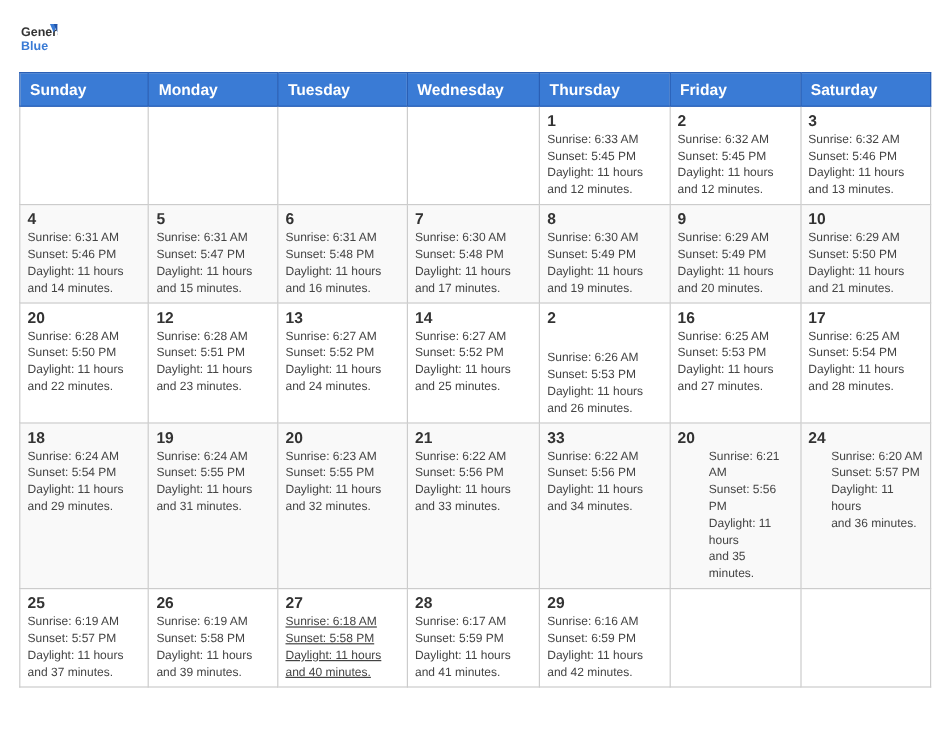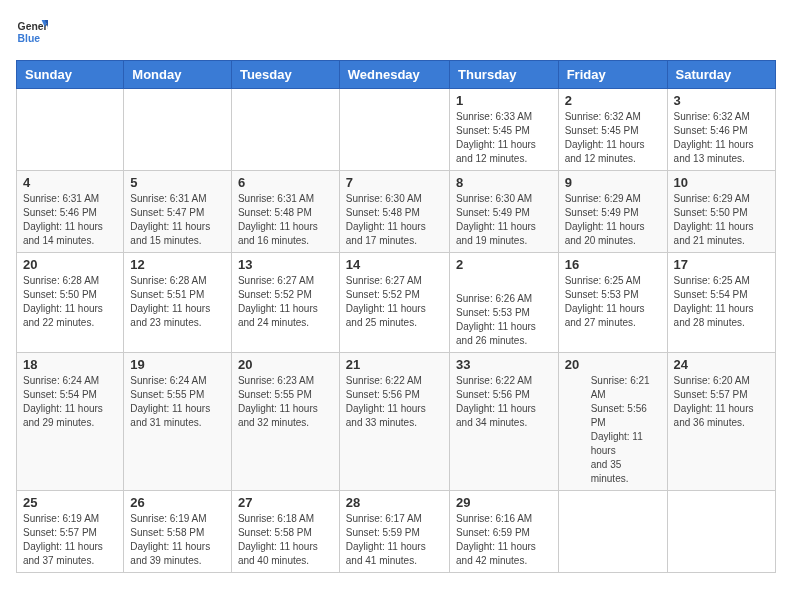--- a/index.html
+++ b/index.html
@@ -277,21 +277,21 @@
         </td>
         <td>
           <span class="day-number">20</span>
           <div class="day-info" style="white-space: pre-line; margin-left: 26px;">Sunrise: 6:21 AM
 Sunset: 5:56 PM
 Daylight: 11 hours
 and 35 minutes.</div>
         </td>
         <td>
           <span class="day-number">24</span>
-          <div class="day-info" style="white-space: pre-line;">Sunrise: 6:20 AM
+          <div class="day-info" style="white-space: pre-line; margin-left: 19px;">Sunrise: 6:20 AM
 Sunset: 5:57 PM
 Daylight: 11 hours
 and 36 minutes.</div>
         </td>
       </tr>
       <tr>
         <td>
           <span class="day-number">25</span>
           <div class="day-info" style="white-space: pre-line;">Sunrise: 6:19 AM
 Sunset: 5:57 PM
@@ -300,21 +300,21 @@
         </td>
         <td>
           <span class="day-number">26</span>
           <div class="day-info" style="white-space: pre-line;">Sunrise: 6:19 AM
 Sunset: 5:58 PM
 Daylight: 11 hours
 and 39 minutes.</div>
         </td>
         <td>
           <span class="day-number">27</span>
-          <div class="day-info" style="white-space: pre-line;">Sunrise: 6:18 AM
+          <div class="day-info" style="white-space: pre-line; text-decoration: underline;">Sunrise: 6:18 AM
 Sunset: 5:58 PM
 Daylight: 11 hours
 and 40 minutes.</div>
         </td>
         <td>
           <span class="day-number">28</span>
           <div class="day-info" style="white-space: pre-line;">Sunrise: 6:17 AM
 Sunset: 5:59 PM
 Daylight: 11 hours
 and 41 minutes.</div>

